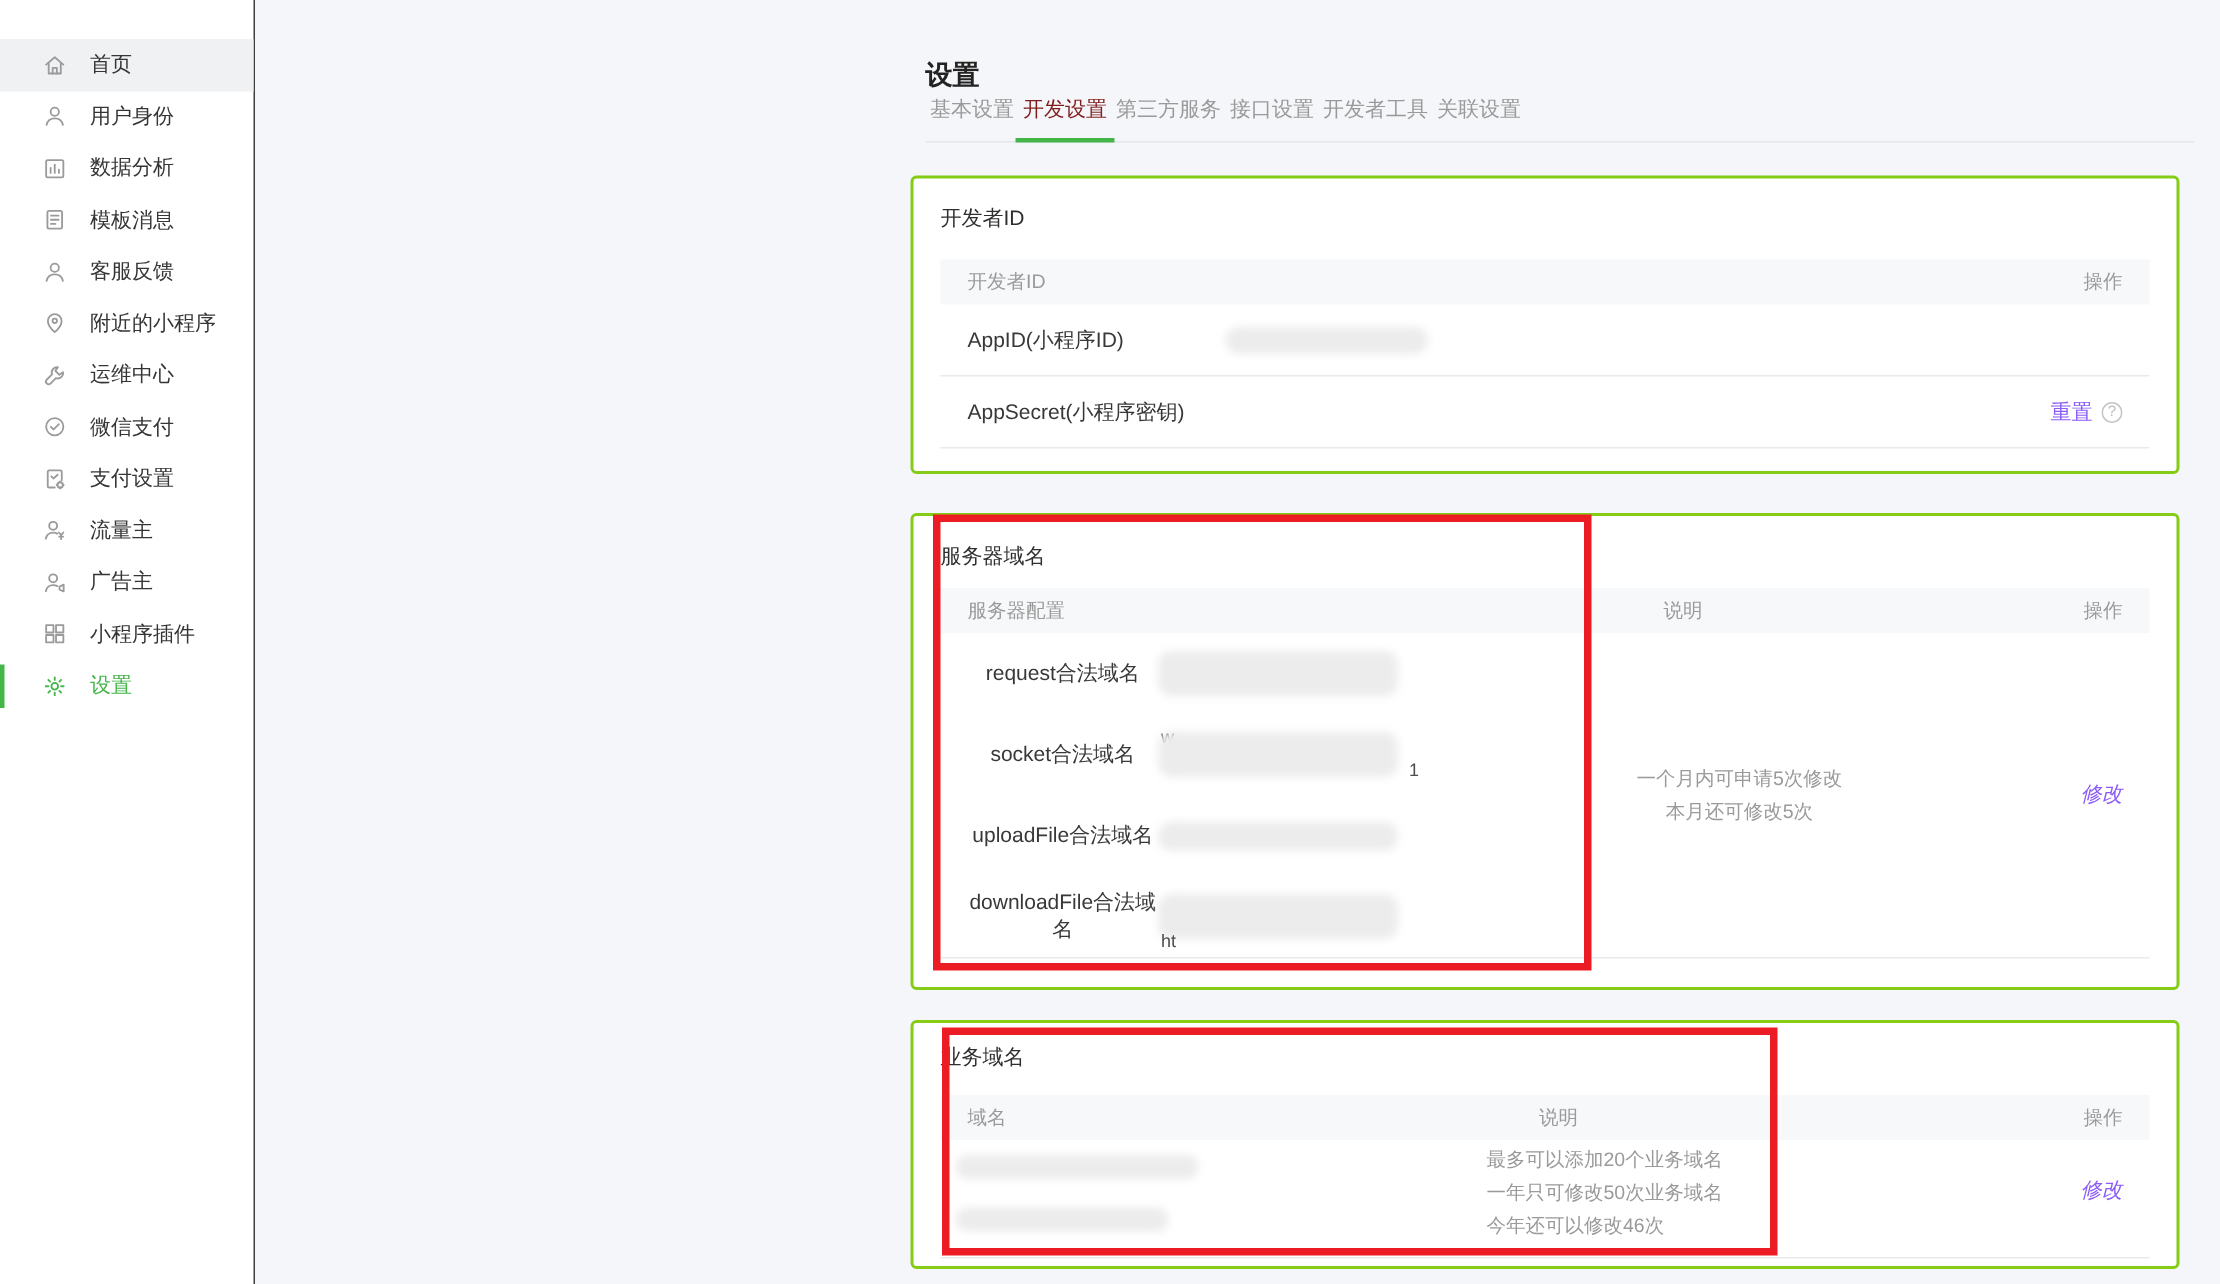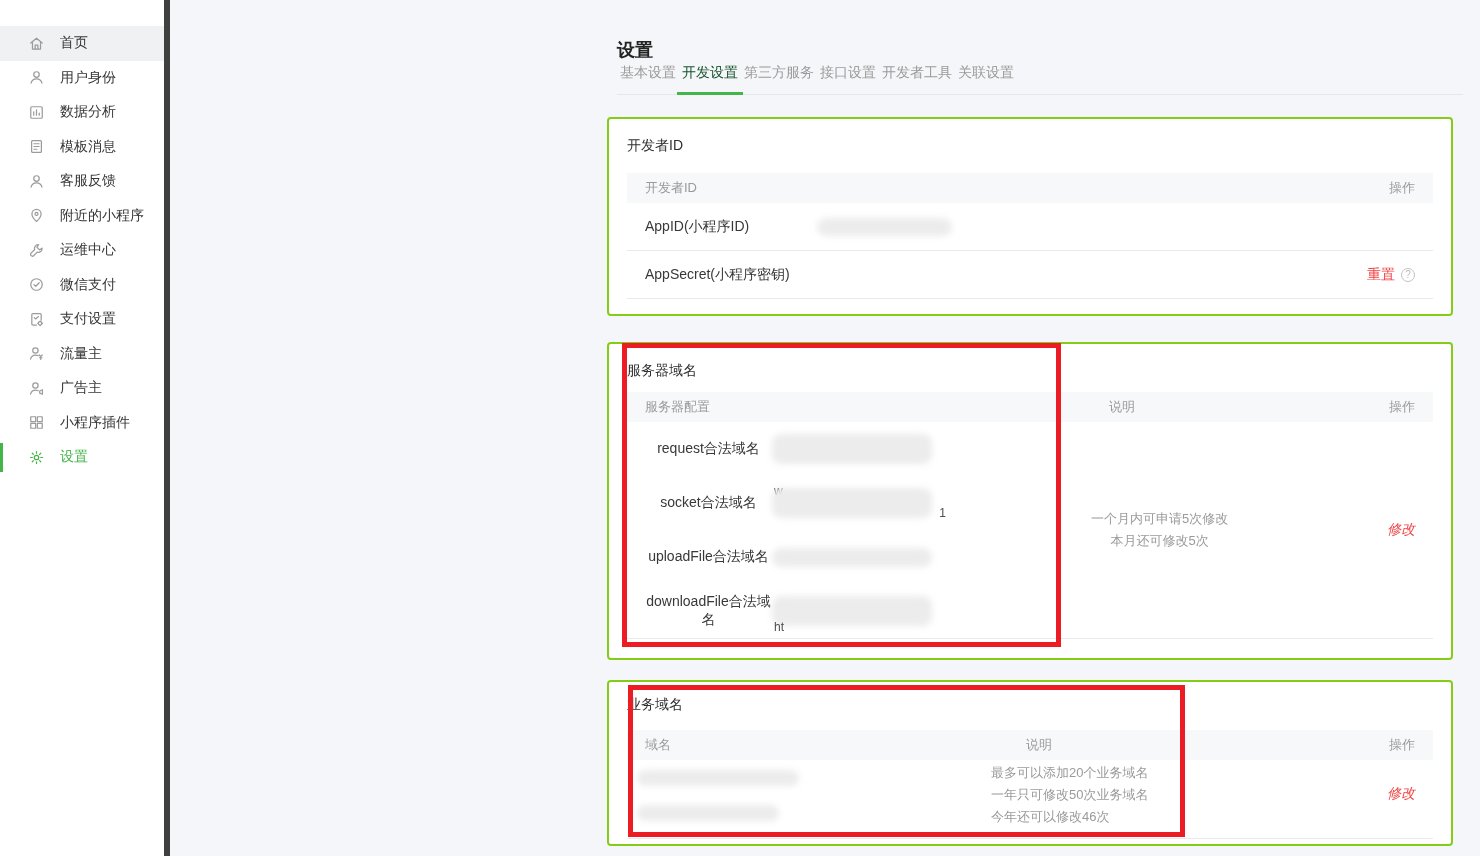--- a/index.html
+++ b/index.html
@@ -5,21 +5,21 @@
   * { box-sizing: border-box; }
   html,body { margin:0; padding:0; }
   body {
     width:1480px; height:856px; position:relative; overflow:hidden;
     background:#f5f6f9; font-family:"Liberation Sans", sans-serif;
     color:#353535; font-size:14px;
   }
   
   .sidebar {
     position:absolute; left:0; top:0; width:170px; height:856px;
-    background:#ffffff; border-right:6px solid #404040; padding-top:26px;
+    background:#ffffff; border-right:1px solid #404040; padding-top:26px;
   }
   .side-item {
     display:flex; align-items:center; height:34.5px; padding-left:28px;
     cursor:pointer; position:relative; color:#353535;
   }
   .side-item .icn { width:17px; height:17px; margin-right:15px; color:#9b9b9b; flex:none; display:flex; align-items:center; }
   .side-item .icn svg { width:17px; height:17px; }
   .side-item .lbl { font-size:14px; white-space:nowrap; }
   .side-item.highlighted { background:#f0f1f3; }
   .side-item.active { color:#44b549; }
@@ -31,21 +31,21 @@
   .page-title {
     position:absolute; left:617px; top:26px; font-size:18px; color:#232323;
   }
   .tabs {
     position:absolute; left:617px; top:62px; width:846px;
     display:flex; border-bottom:1px solid #e4e8ec;
   }
   .tab {
     position:relative; font-size:14px; color:#9a9a9a; padding:2px 3px 12px 3px; cursor:pointer; white-space:nowrap;
   }
-  .tab.active { color:#14532d; }
+  .tab.active { color:#7f1d1d; }
   .tab.active::after {
     content:""; position:absolute; left:-2px; right:-2px; bottom:-1px; height:3px; background:#44b549;
   }
   
   .card {
     position:absolute; left:607px; width:846px; background:#ffffff;
     border:2px solid #84cc16; border-radius:4px; padding:16px 18px 0 18px;
   }
   .card-title { font-size:14px; color:#2f2f2f; line-height:20px; }
   .thead {
@@ -59,21 +59,21 @@
   #card-devid .thead { margin-top:18px; }
   .dev-row {
     display:flex; align-items:center; height:48px; padding:0 18px;
     border-bottom:1px solid #e9eaee; font-size:14px; color:#383838;
   }
   .dev-row .row-label { width:172px; flex:none; }
   .redact {
     background:#ececec; filter:blur(3px); border-radius:9px;
   }
   .redact.appid { width:135px; height:18px; }
-  .link { color:#ef4444; cursor:pointer; font-size:14px; white-space:nowrap; }
+  .link { color:#8b5cf6; cursor:pointer; font-size:14px; white-space:nowrap; }
   .qmark {
     display:inline-block; width:14px; height:14px; border:1px solid #c3c3c3; border-radius:50%;
     color:#bcbcbc; font-size:10px; line-height:12px; text-align:center; margin-left:6px; vertical-align:middle; cursor:pointer;
   }
   
   #card-server { top:342px; height:318px; }
   #card-server .thead { margin-top:12px; }
   .server-col-config { width:464px; flex:none; }
   .server-body { display:flex; border-bottom:1px solid #e9eaee;text-align:center; }
   .server-rows { width:464px; flex:none; padding-left:18px; }

